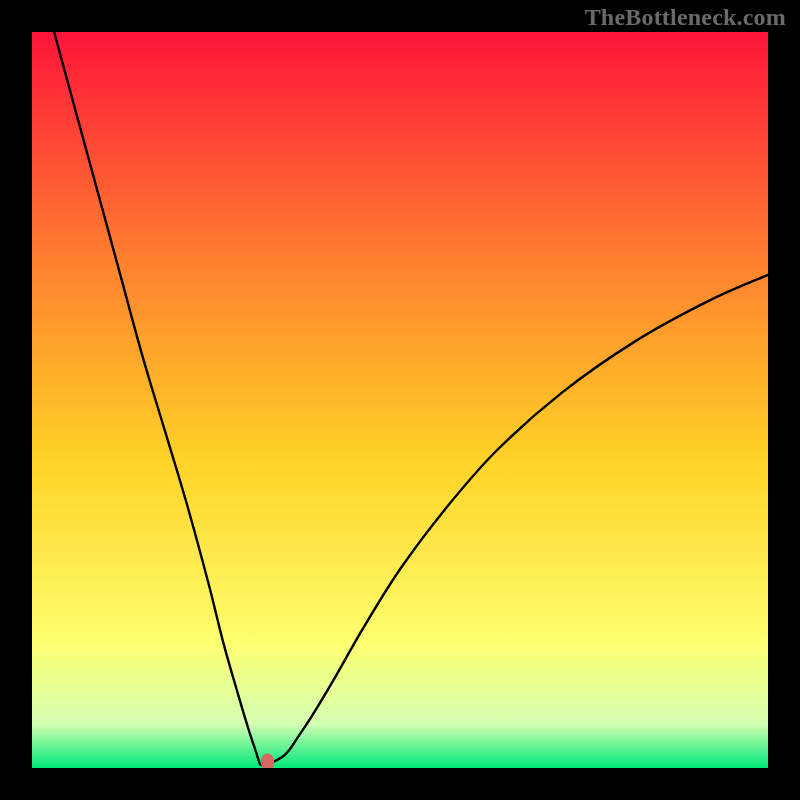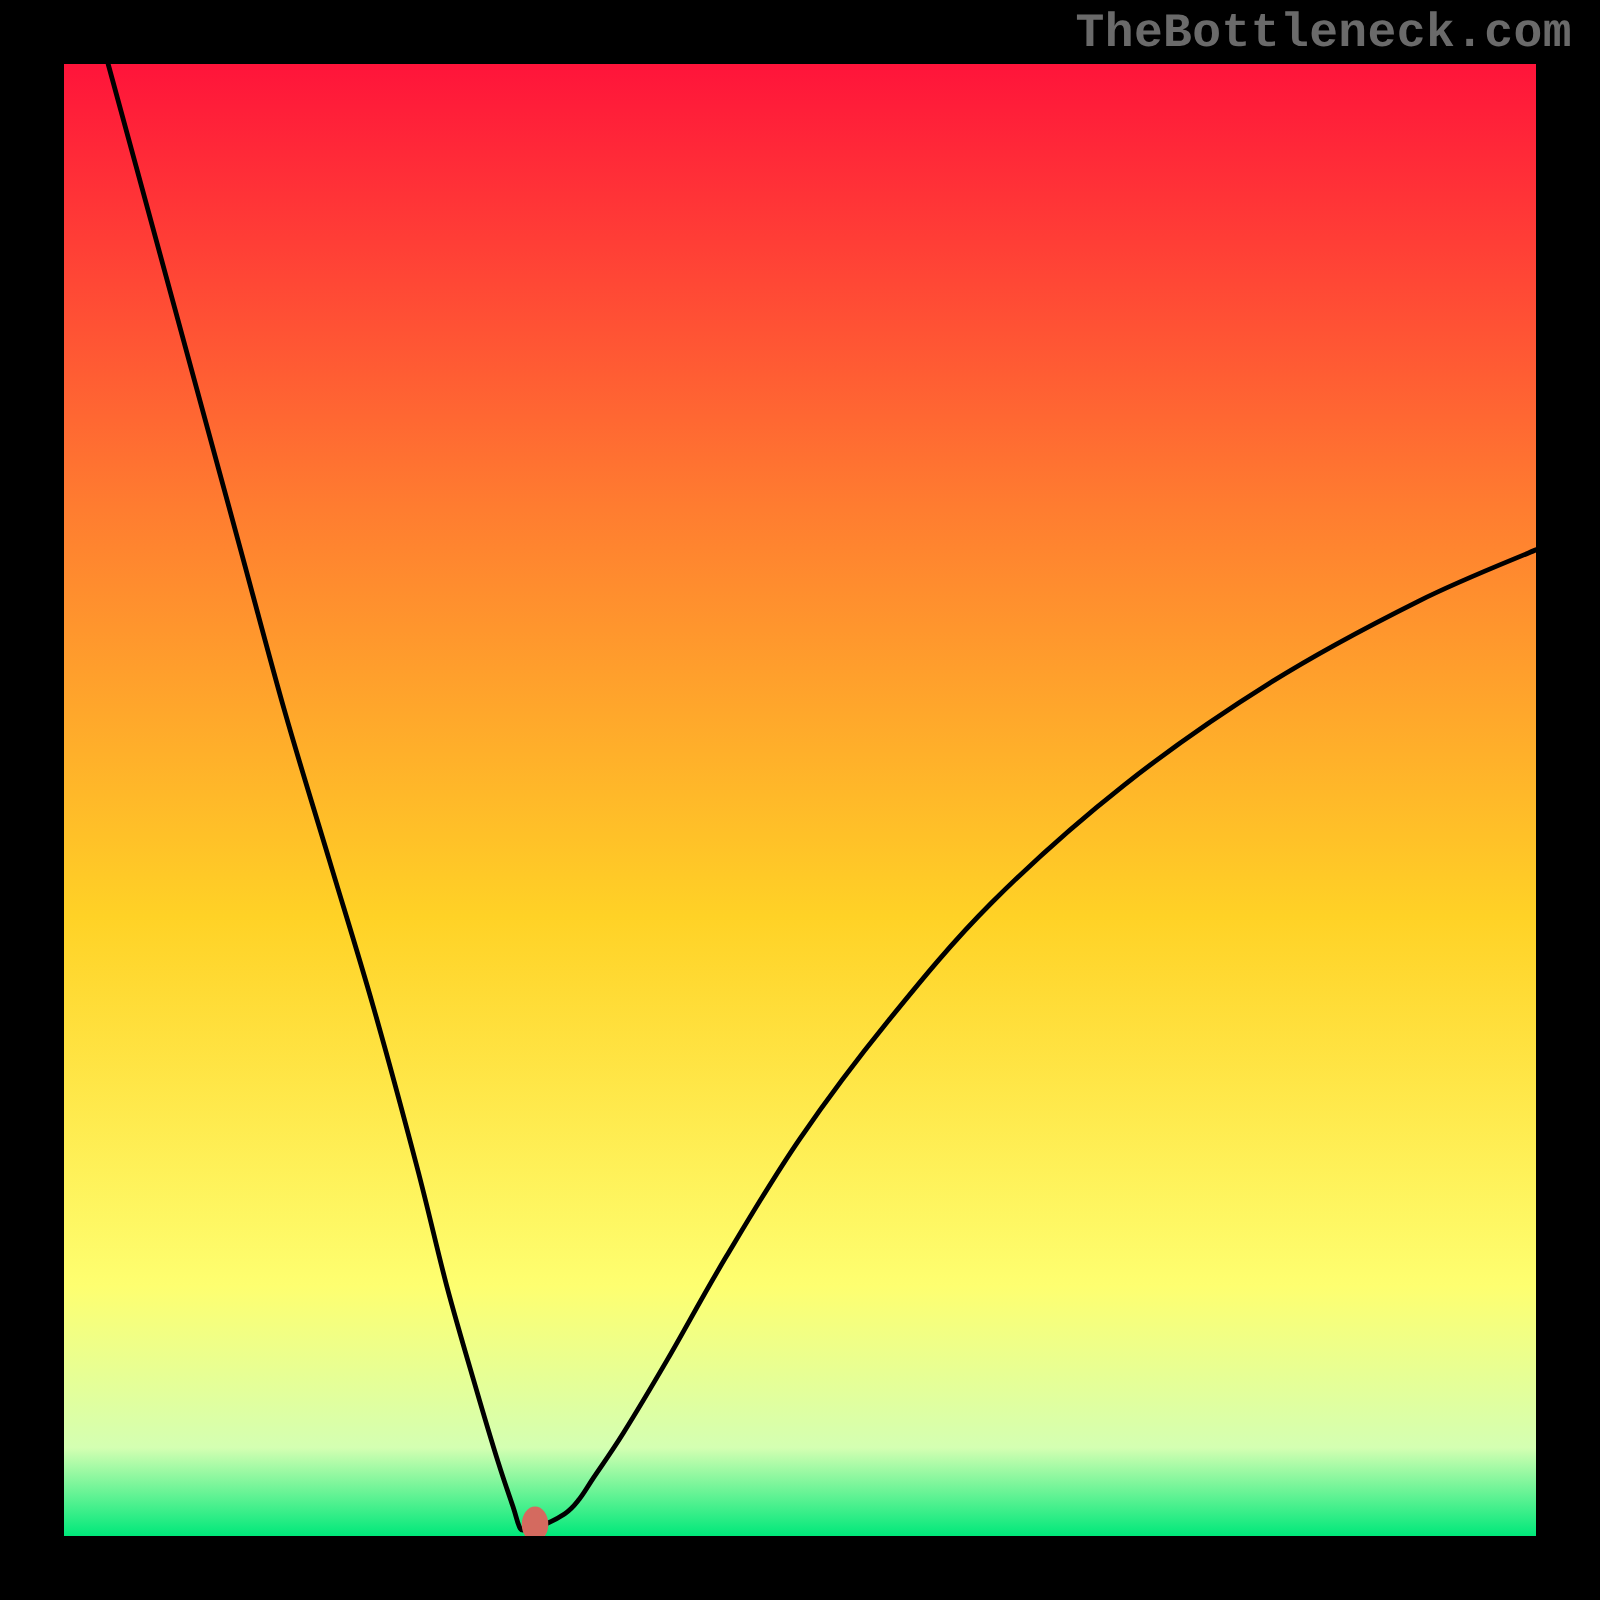--- a/index.html
+++ b/index.html
@@ -7,21 +7,21 @@
   .frame {
     position: relative;
     width: 800px;
     height: 800px;
     background: #000;
   }
   .watermark {
     position: absolute;
     top: 4px;
     right: 14px;
-    font-family: Liberation Mono, monospace;
+    font-family: Liberation Serif, serif;
     font-size: 24px;
     font-weight: 600;
     color: #6a6a6a;
     letter-spacing: 0.2px;
   }
   .plot {
     position: absolute;
     left: 32px;
     top: 32px;
     width: 736px;

